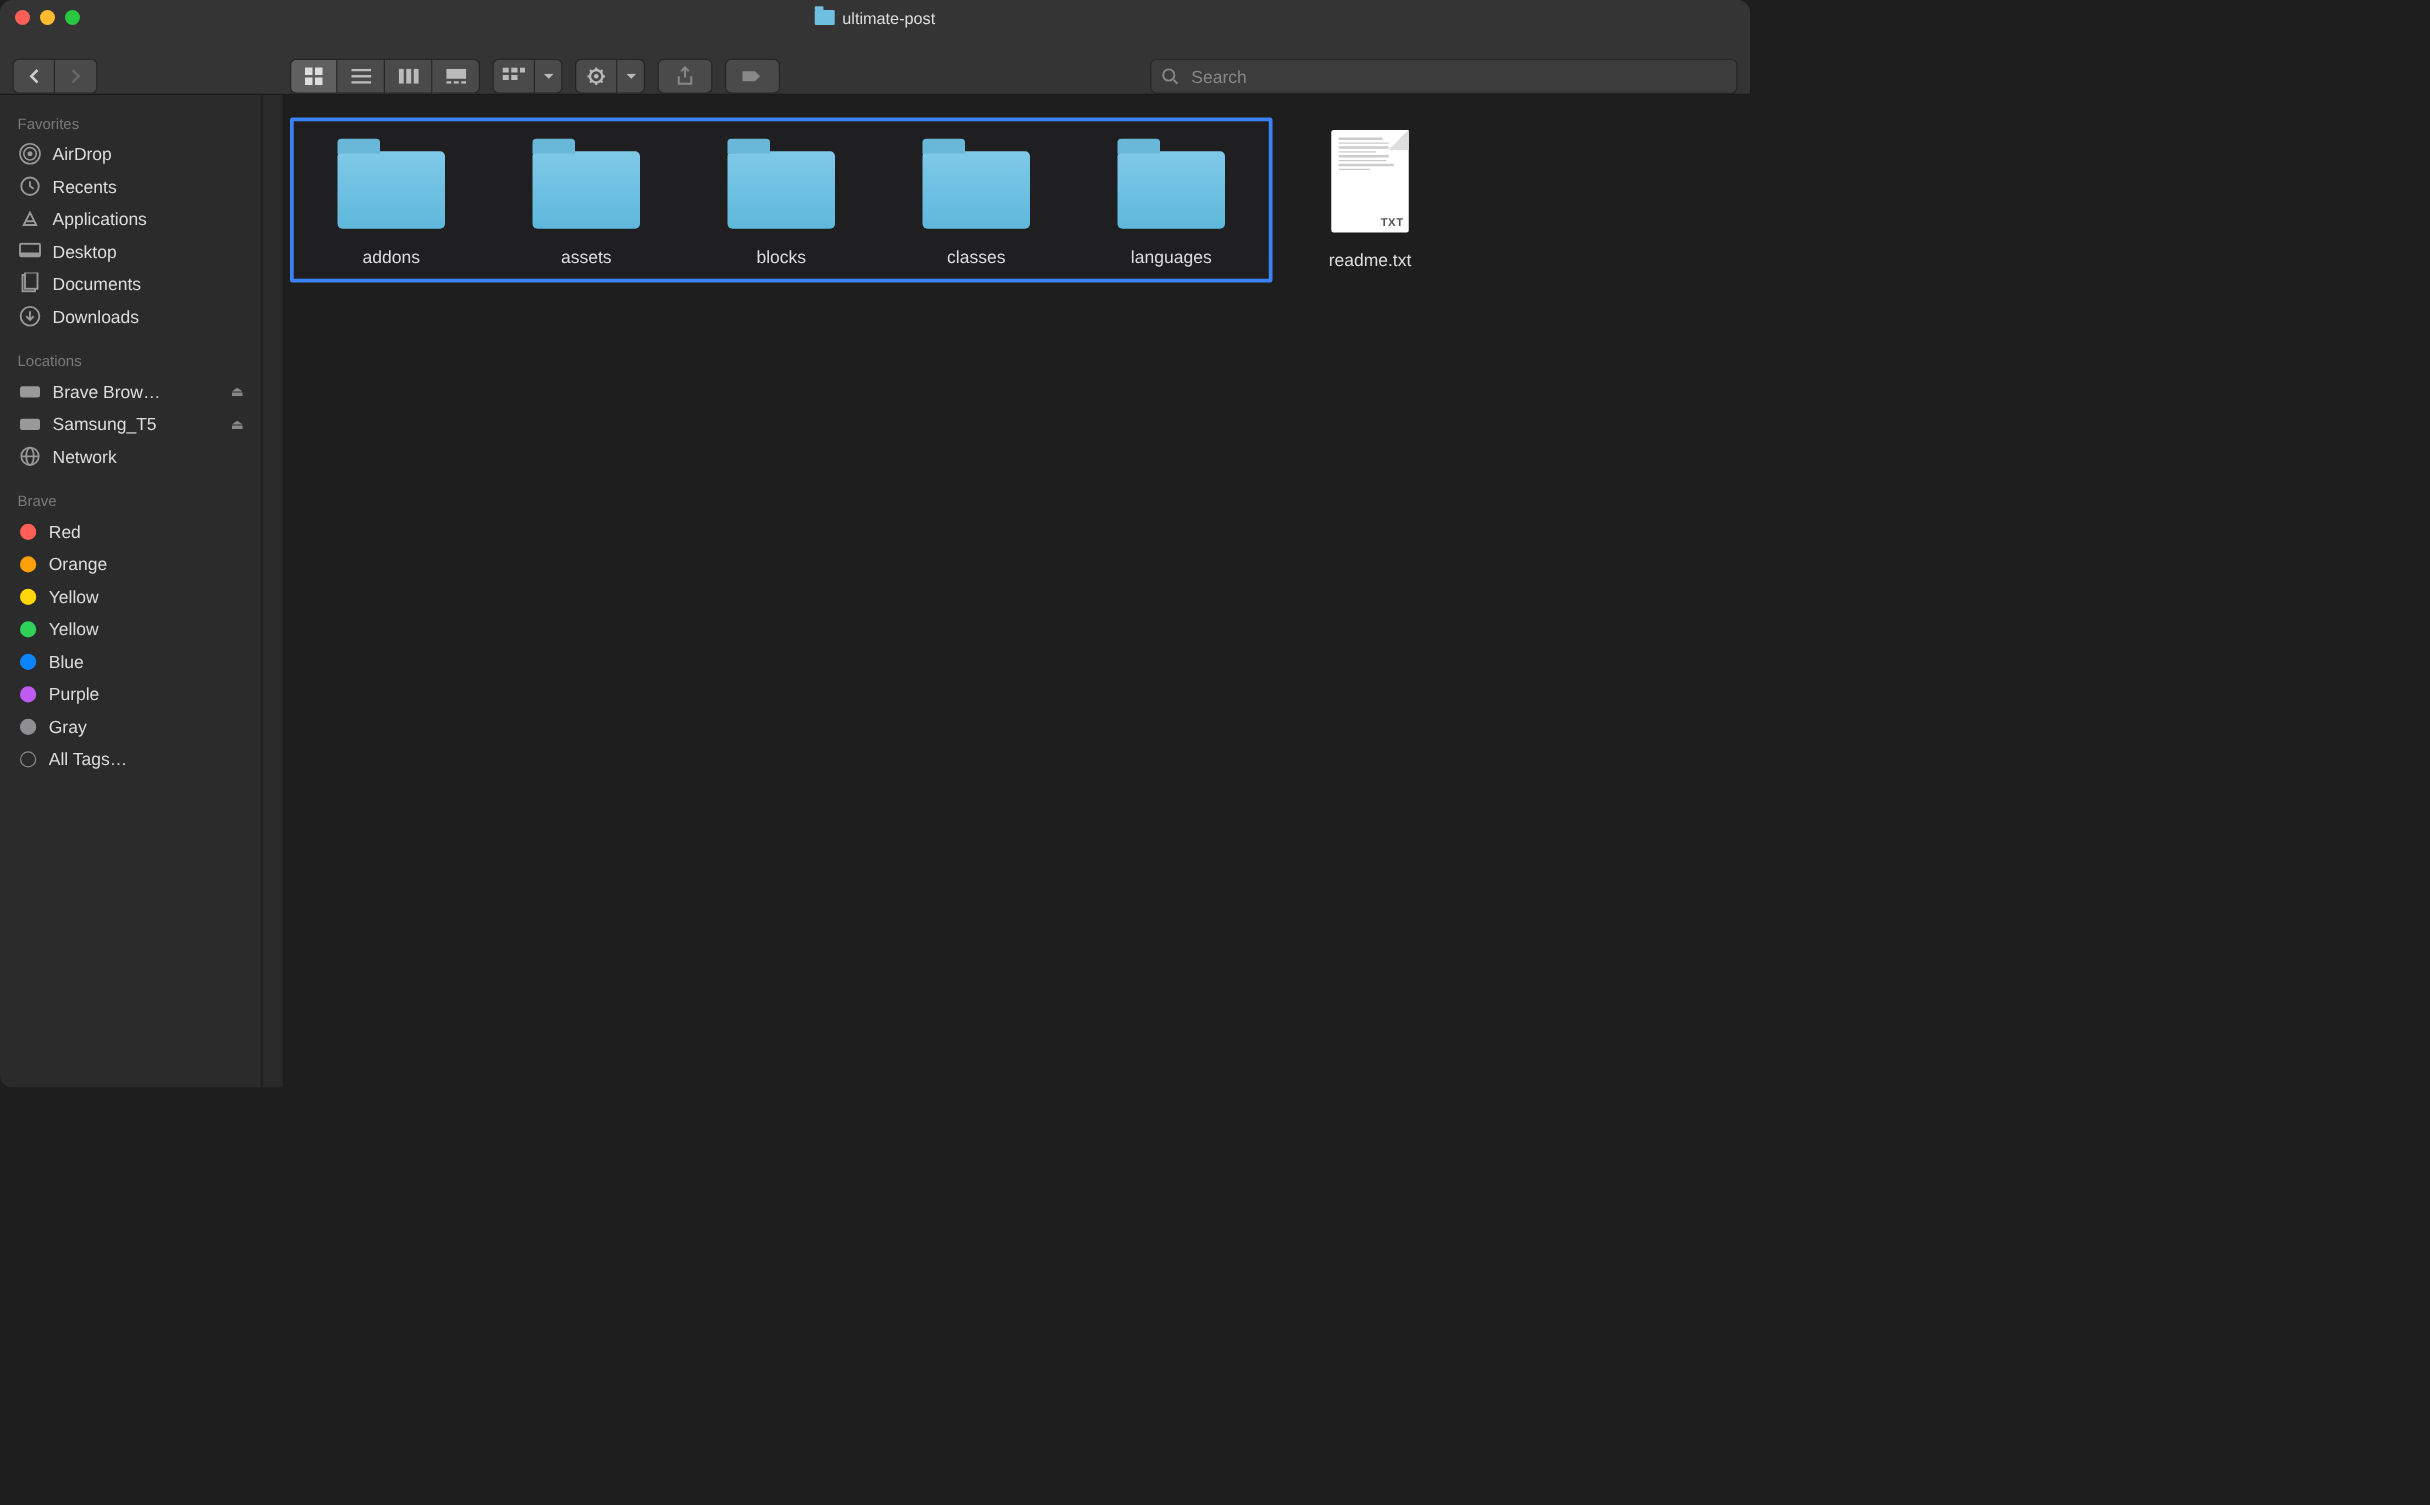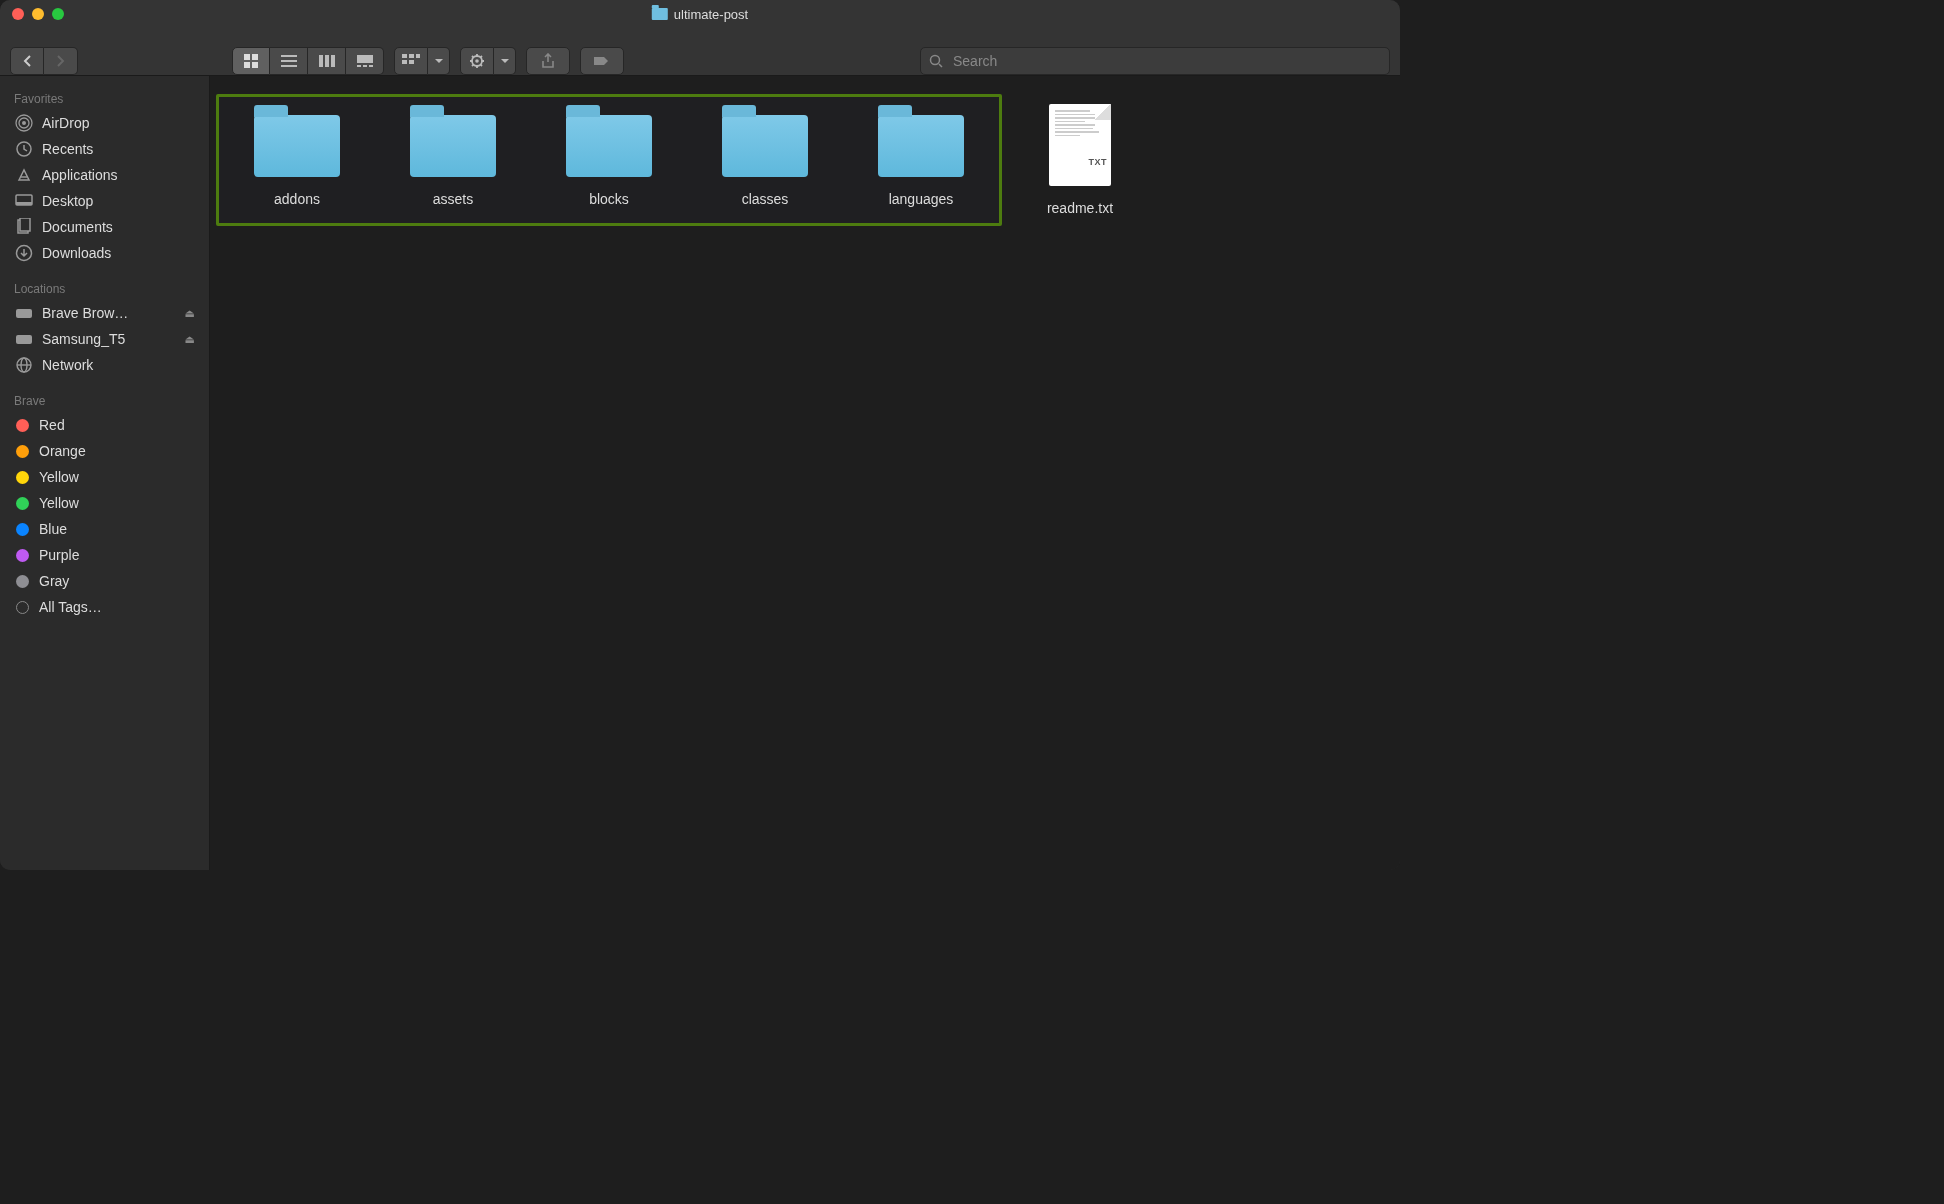--- a/index.html
+++ b/index.html
@@ -99,21 +99,21 @@
   padding: 0 10px 0 32px;
   color: #ddd;
   font-size: 14px;
 }
 .search-input::placeholder { color: #888; }
 .search-icon {
   position: absolute; left: 9px; top: 50%; transform: translateY(-50%);
   width: 14px; height: 14px;
 }
 
-.body-split { flex: 1; display: flex; overflow: hidden; }
+.body-split { flex: 1; display: flex; overflow: hidden; gap: 16px; }
 
 .sidebar {
   width: 210px;
   background: #2b2b2b;
   border-right: 1px solid #1a1a1a;
   padding: 10px 0;
   overflow-y: auto;
 }
 .side-section-title {
   color: #7a7a7a;
@@ -142,25 +142,26 @@
 .tag-dot.gray { background: #8e8e93; }
 .tag-all { width: 13px; height: 13px; border-radius: 50%; border: 1.5px solid #888; margin-left: 2px; margin-right: 2px; }
 
 .content {
   flex: 1;
   background: #1e1e1e;
   padding: 18px 6px;
   overflow: auto;
 }
 .selection-box {
-  border: 3px solid #4d7c0f;
+  border: 3px solid #3b82f6;
   background: rgba(90,77,255,0.02);
   display: inline-flex;
   padding: 0;
   border-radius: 2px;
+  align-items: flex-end;
 }
 .item-row { display: flex; }
 .file-item {
   width: 156px;
   padding: 10px 4px;
   display: flex;
   flex-direction: column;
   align-items: center;
   gap: 14px;
 }
@@ -187,21 +188,21 @@
   padding: 6px;
   gap: 2px;
 }
 .file-icon-doc .corner {
   position: absolute; top: 0; right: 0;
   width: 16px; height: 16px;
   background: linear-gradient(135deg, #fff 50%, #ddd 50%);
 }
 .file-icon-doc .line { height: 1.5px; background: #ccc; }
 .file-badge {
-  position: absolute; bottom: 19px; right: 4px;
+  position: absolute; bottom: 3px; right: 4px;
   font-size: 9px; font-weight: 600; color: #555; letter-spacing: 0.5px;
 }
 .item-label { color: #ddd; font-size: 14px; text-align: center; }
 
 svg { display: block; }
 
 
 .content::-webkit-scrollbar { width: 14px; }
 .content::-webkit-scrollbar-track { background: #1e1e1e; }
 .content::-webkit-scrollbar-thumb { background: #444; border-radius: 7px; border: 3px solid #1e1e1e; }

